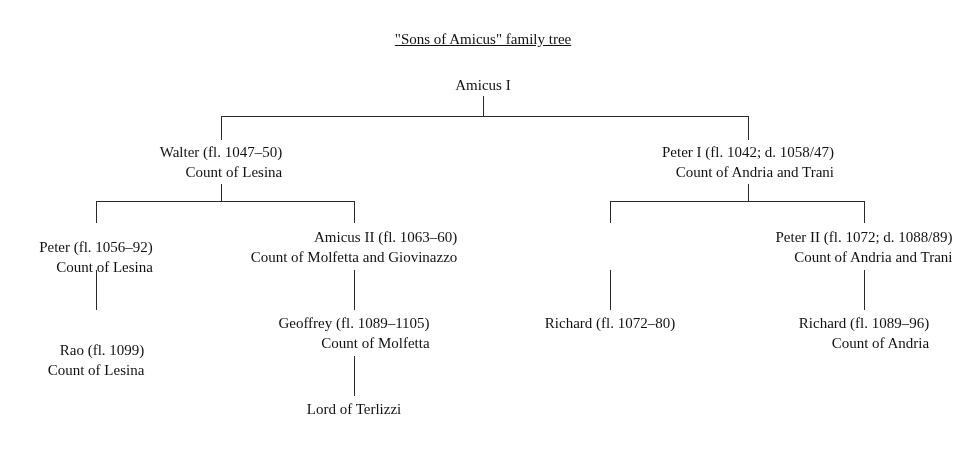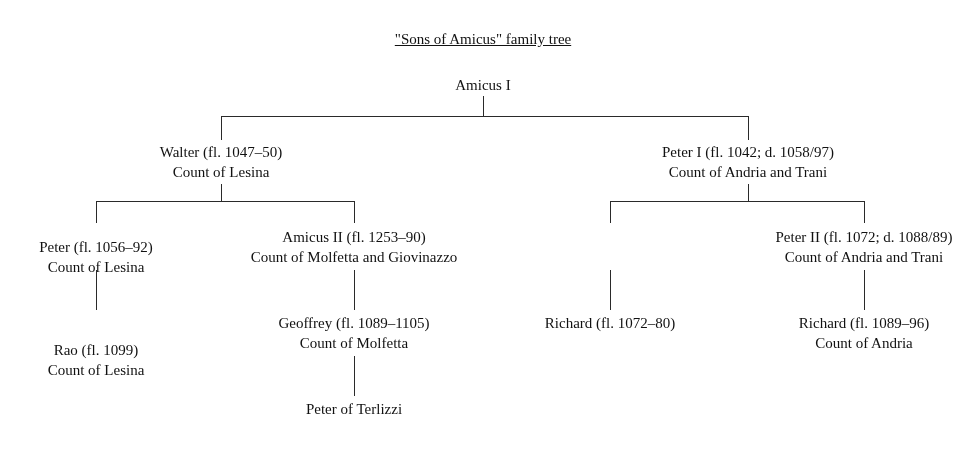--- a/index.html
+++ b/index.html
@@ -14,21 +14,21 @@
     color: #111111;
     overflow: hidden;
   }
   #tree {
     position: relative;
     width: 960px;
     height: 463px;
   }
   .node {
     position: absolute;
-    text-align: center;
+    text-align: right;
     line-height: 1.35;
     font-size: 15px;
     white-space: nowrap;
     transform: translateX(-50%);
   }
   .node .l1 { display: block; }
   .node .l2 { display: block; }
   .title {
     position: absolute;
     text-align: center;
@@ -63,40 +63,40 @@
   <div class="vline" style="left:483px; top:96px; height:20px;"></div>
   <div class="hline" style="left:221px; top:116px; width:527px;"></div>
   <div class="vline" style="left:221px; top:116px; height:24px;"></div>
   <div class="vline" style="left:748px; top:116px; height:24px;"></div>
 
   <div class="node" style="left:221px; top:142px;">
     <span class="l1">Walter (fl. 1047–50)</span>
     <span class="l2">Count of Lesina</span>
   </div>
   <div class="node" style="left:748px; top:142px;">
-    <span class="l1">Peter I (fl. 1042; d. 1058/97)</span>
+    <span class="l1">Peter I (fl. 1042; d. 1058/47)</span>
     <span class="l2">Count of Andria and Trani</span>
   </div>
 
   <div class="vline" style="left:221px; top:184px; height:17px;"></div>
   <div class="hline" style="left:96px; top:201px; width:258px;"></div>
   <div class="vline" style="left:96px; top:201px; height:22px;"></div>
   <div class="vline" style="left:354px; top:201px; height:22px;"></div>
 
   <div class="vline" style="left:748px; top:184px; height:17px;"></div>
   <div class="hline" style="left:610px; top:201px; width:254px;"></div>
   <div class="vline" style="left:610px; top:201px; height:22px;"></div>
   <div class="vline" style="left:864px; top:201px; height:22px;"></div>
 
   <div class="node" style="left:96px; top:227px;margin-top:10px;">
     <span class="l1">Peter (fl. 1056–92)</span>
     <span class="l2">Count of Lesina</span>
   </div>
   <div class="node" style="left:354px; top:227px;">
-    <span class="l1">Amicus II (fl. 1253–90)</span>
+    <span class="l1">Amicus II (fl. 1063–60)</span>
     <span class="l2">Count of Molfetta and Giovinazzo</span>
   </div>
   <div class="node" style="left:864px; top:227px;">
     <span class="l1">Peter II (fl. 1072; d. 1088/89)</span>
     <span class="l2">Count of Andria and Trani</span>
   </div>
 
   <div class="vline" style="left:96px; top:270px; height:40px;"></div>
   <div class="vline" style="left:354px; top:270px; height:40px;"></div>
   <div class="vline" style="left:610px; top:270px; height:40px;"></div>
@@ -115,16 +115,16 @@
     <span class="l2"></span>
   </div>
   <div class="node" style="left:864px; top:313px;">
     <span class="l1">Richard (fl. 1089–96)</span>
     <span class="l2">Count of Andria</span>
   </div>
 
   <div class="vline" style="left:354px; top:356px; height:40px;"></div>
 
   <div class="node" style="left:354px; top:399px;">
-    <span class="l2">Peter of Terlizzi</span>
+    <span class="l2">Lord of Terlizzi</span>
   </div>
 
 </div>
 
 </body></html>

